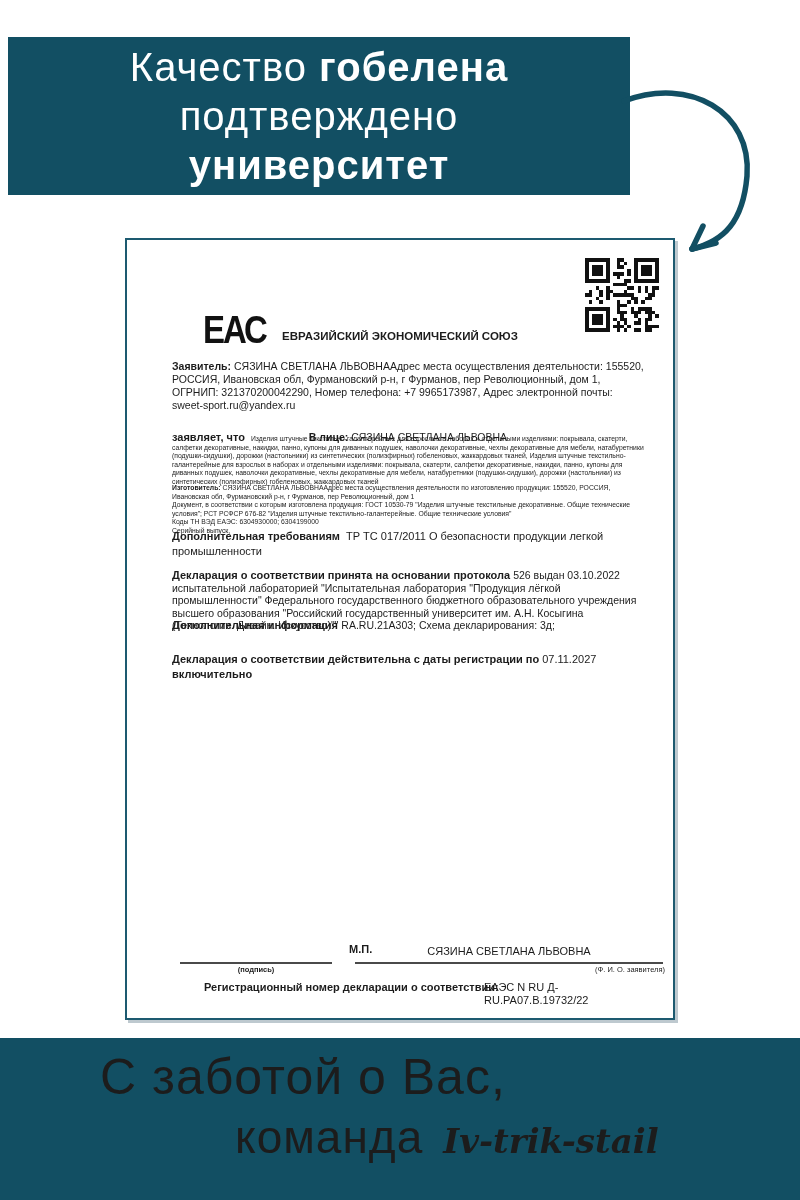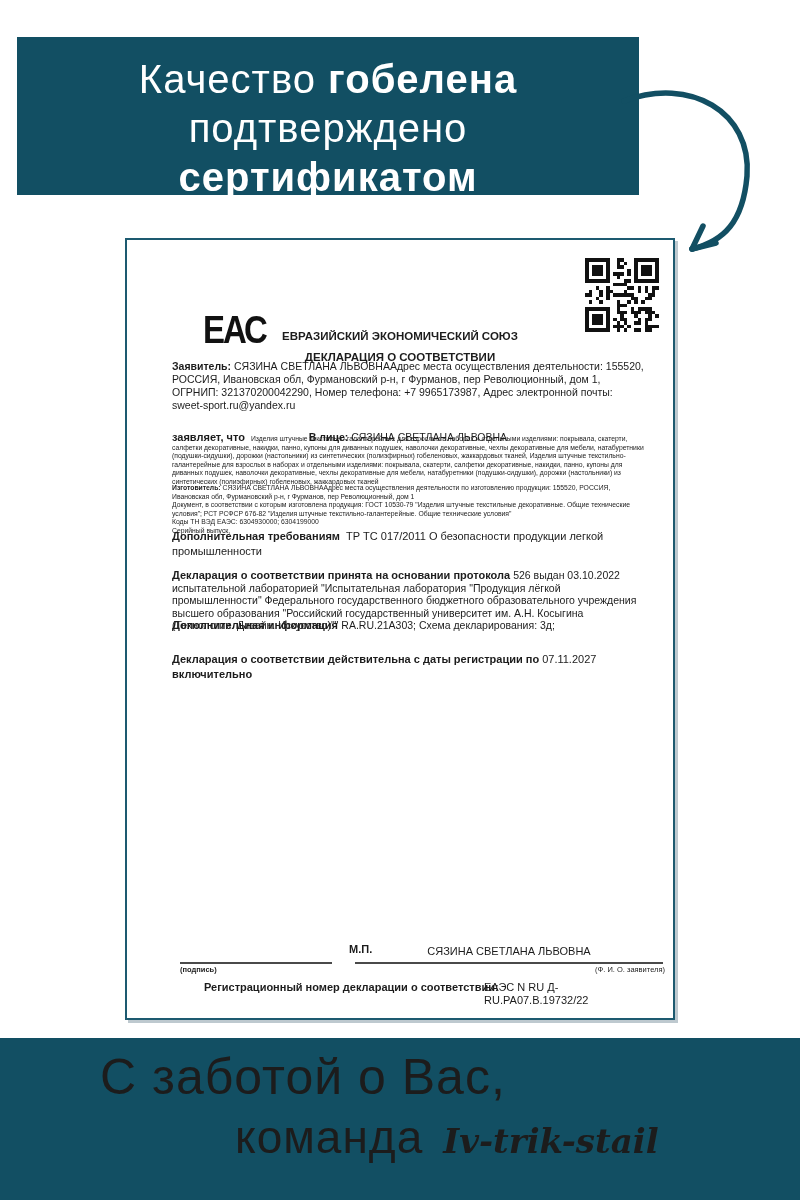--- a/index.html
+++ b/index.html
@@ -5,22 +5,22 @@
   :root { --teal:#124f63; --ink:#1c1c1c; }
   html,body{margin:0;padding:0;}
   body{
     width:800px;height:1200px;position:relative;background:#fff;overflow:hidden;
     font-family:"Liberation Sans","DejaVu Sans",sans-serif;color:var(--ink);
   }
   .abs{position:absolute;}
 
   
   .hero{
-    left:17px;top:37px;width:622px;height:158px;background:var(--teal);
-    color:#fff;text-align:center;padding-top:18px;box-sizing:border-box;
+    left:8px;top:37px;width:622px;height:158px;background:var(--teal);
+    color:#fff;text-align:center;padding-top:6px;box-sizing:border-box;
   }
   .hero-line{font-size:40px;line-height:49px;letter-spacing:1px;font-weight:400;}
   .hero-line b{font-weight:700;}
   .hero-line.bold{font-weight:700;}
 
   
   .arrow-svg{left:612px;top:84px;width:150px;height:178px;}
   .arrow-svg path{fill:none;stroke:var(--teal);stroke-width:5.5;stroke-linecap:round;stroke-linejoin:round;}
 
   
@@ -49,21 +49,21 @@
   .p-declares .b{font-size:11px;}
   .p-manufacturer{top:244px;}
   .p-complies{top:289px;}
   .p-protocol{top:329px;font-size:10.5px;line-height:12.6px;}
   .p-protocol .b{font-size:11px;}
   .p-additional{top:379px;font-weight:700;font-size:11px;}
   .p-valid{top:412px;}
 
   .mp{left:222px;top:703px;font-size:11px;font-weight:700;}
   .sig-line{left:53px;top:702px;width:152px;height:20px;border-bottom:2px solid #4a4a4a;}
-  .sig-cap{left:53px;top:725px;width:152px;text-align:left;font-size:7.5px;font-weight:700;}
+  .sig-cap{left:53px;top:725px;width:152px;text-align:center;font-size:7.5px;font-weight:700;}
   .fio-wrap{left:228px;top:700px;width:308px;height:22px;border-bottom:2px solid #4a4a4a;
             text-align:center;font-size:11px;line-height:22px;}
   .fio-cap{left:230px;top:725px;width:308px;text-align:right;font-size:7.5px;font-weight:400;}
   .reg-row{left:45px;width:480px;font-size:11px;line-height:13px;}
   .reg-row .b{font-weight:700;padding-left:32px;}
   .reg-row .val{position:absolute;left:288px;font-weight:400;padding-left:24px;}
   .reg-1{top:741px;}
   .reg-2{top:761px;}
 
   
@@ -72,21 +72,21 @@
   .f-line2{left:235px;top:1110px;font-size:46px;letter-spacing:1px;}
   .brand{font-family:"DejaVu Serif",serif;font-style:italic;font-weight:700;font-size:34px;
          margin-left:20px;letter-spacing:0;}
 </style>
 </head>
 <body>
 
 <div class="abs hero">
   <div class="hero-line"><span>Качество </span><b>гобелена</b></div>
   <div class="hero-line">подтверждено</div>
-  <div class="hero-line bold">сертификатом</div>
+  <div class="hero-line bold">университет</div>
 </div>
 
 <svg class="abs arrow-svg" viewBox="0 0 150 178">
   <path d="M 12 17 C 78 -8 140 28 135 92 C 131 138 112 157 80 165"></path>
   <path d="M 80 165 L 91 142"></path>
   <path d="M 80 165 L 104 159"></path>
 </svg>
 
 <div class="abs cert">
 
@@ -205,21 +205,20 @@
         <rect x="14" y="0" width="7" height="7" fill="#111"></rect>
         <rect x="15" y="1" width="5" height="5" fill="#fff"></rect>
         <rect x="16" y="2" width="3" height="3" fill="#111"></rect>
         <rect x="0" y="14" width="7" height="7" fill="#111"></rect>
         <rect x="1" y="15" width="5" height="5" fill="#fff"></rect>
         <rect x="2" y="16" width="3" height="3" fill="#111"></rect>
       </svg></div>
 
   <div class="abs cert-title">
     <div>ЕВРАЗИЙСКИЙ ЭКОНОМИЧЕСКИЙ СОЮЗ</div>
-    <div>ДЕКЛАРАЦИЯ О СООТВЕТСТВИИ</div>
   </div>
 
   <div class="abs para p-applicant">
     <span class="b">Заявитель: </span><span>СЯЗИНА СВЕТЛАНА ЛЬВОВНААдрес места осуществления деятельности: 155520, РОССИЯ, Ивановская обл, Фурмановский р-н, г Фурманов, пер Революционный, дом 1, ОГРНИП: 321370200042290, Номер телефона: +7 9965173987, Адрес электронной почты: sweet-sport.ru@yandex.ru</span>
   </div>
 
   <div class="abs para p-inperson">
     <span class="b">В лице: </span><span>СЯЗИНА СВЕТЛАНА ЛЬВОВНА</span>
   </div>
 

